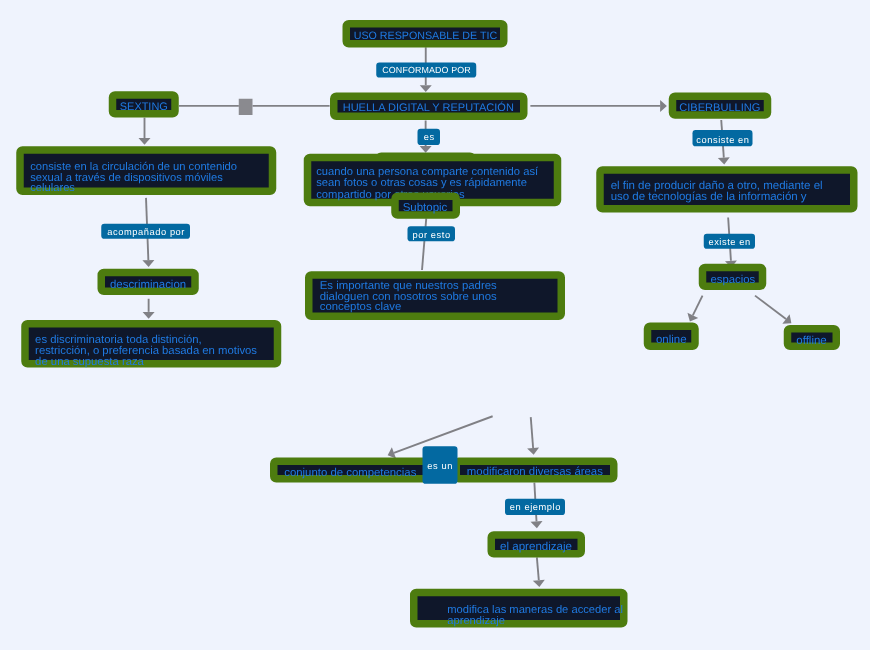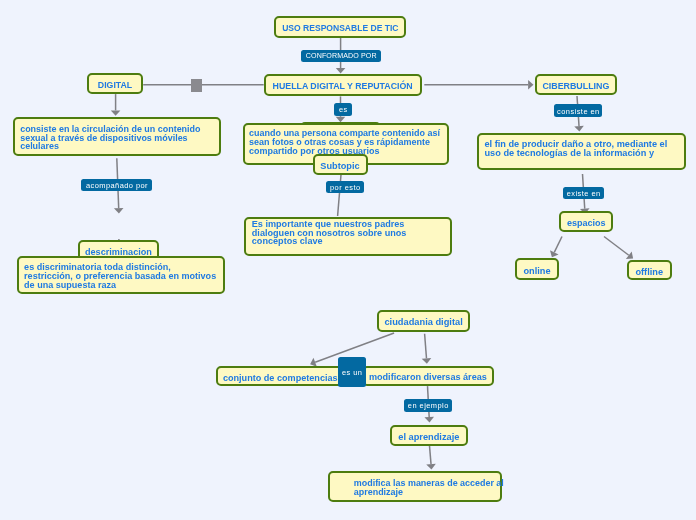--- a/index.html
+++ b/index.html
@@ -3,23 +3,23 @@
 <meta charset="utf-8">
 <style>
   html,body{margin:0;padding:0;}
   #stage{transform:translateZ(0);}
   body{width:696px;height:520px;background:#eff3fd;
        font-family:"Liberation Sans",sans-serif;overflow:hidden;}
   #stage{position:relative;width:696px;height:520px;will-change:transform;}
   svg.links{position:absolute;left:0;top:0;width:696px;height:520px;pointer-events:none;}
   svg.links line{stroke:#808085;stroke-width:1.5;}
   svg.links polygon{fill:#808085;}
-  .node{position:absolute;box-sizing:border-box;background:#fef9c3;
-        border:2px solid #4d7c0f;border-radius:5px;color:#1f7ae2;
-        font-weight:bold;font-size:9px;line-height:8.85px;
+  .node{position:absolute;box-sizing:border-box;background:#0f172a;
+        border:6px solid #4d7c0f;border-radius:5px;color:#1f7ae2;
+        font-weight:normal;font-size:9px;line-height:8.85px;
         display:flex;align-items:center;letter-spacing:0px;}
   .node.ctr{justify-content:center;text-align:center;padding-top:4.1px;}
   .node.lft{padding-left:5.4px;align-items:flex-start;}
   .node .txt{width:100%;}
   .node .ln{white-space:nowrap;}
   .lbl{position:absolute;box-sizing:border-box;background:#0369a1;color:#fff;
        font-size:7.9px;border-radius:2.5px;display:flex;align-items:center;
        justify-content:center;white-space:nowrap;letter-spacing:0px;line-height:1;
        padding-top:1.6px;}
   .sq{position:absolute;background:#8a8a8f;}
@@ -61,21 +61,21 @@
     <line x1="429.5" y1="445.9" x2="431.04" y2="464.12"></line>
     <polygon points="431.50,469.50 426.26,464.52 435.83,463.71"></polygon>
   </svg>
   <div class="node ctr" style="left:274.2px;top:15.8px;width:132.3px;height:22px;font-size:8.55px;">
     <div class="txt">
       <div class="ln">USO RESPONSABLE DE TIC</div>
     </div>
   </div>
   <div class="node ctr" style="left:86.9px;top:72.5px;width:56.3px;height:21.6px;font-size:8.75px;">
     <div class="txt">
-      <div class="ln">DIGITAL</div>
+      <div class="ln">SEXTING</div>
     </div>
   </div>
   <div class="node ctr" style="left:263.7px;top:74.3px;width:157.9px;height:22.1px;font-size:8.8px;padding-top:1.3px;">
     <div class="txt">
       <div class="ln">HUELLA DIGITAL Y REPUTACIÓN</div>
     </div>
   </div>
   <div class="node ctr" style="left:534.7px;top:73.8px;width:82.4px;height:21.7px;font-size:8.87px;">
     <div class="txt">
       <div class="ln">CIBERBULLING</div>
@@ -104,21 +104,21 @@
     <div class="txt">
       <div class="ln">el fin de producir daño a otro, mediante el</div>
       <div class="ln">uso de tecnologías de la información y</div>
     </div>
   </div>
   <div class="node ctr" style="left:312.5px;top:154.3px;width:55px;height:20.4px;font-size:9.2px;">
     <div class="txt">
       <div class="ln">Subtopic</div>
     </div>
   </div>
-  <div class="node ctr" style="left:77.7px;top:215px;width:81.5px;height:21px;font-size:9.15px;margin-top:25px;">
+  <div class="node ctr" style="left:77.7px;top:215px;width:81.5px;height:21px;font-size:9.15px;">
     <div class="txt">
       <div class="ln">descriminacion</div>
     </div>
   </div>
   <div class="node lft" style="left:243.8px;top:216.7px;width:208px;height:39px;font-size:9.1px;padding-top:1px;padding-left:6.0px;">
     <div class="txt">
       <div class="ln">Es importante que nuestros padres</div>
       <div class="ln">dialoguen con nosotros sobre unos</div>
       <div class="ln">conceptos clave</div>
     </div>
@@ -136,25 +136,20 @@
     </div>
   </div>
   <div class="node ctr" style="left:515.1px;top:258.3px;width:43.8px;height:21.3px;font-size:9.2px;">
     <div class="txt">
       <div class="ln">online</div>
     </div>
   </div>
   <div class="node ctr" style="left:626.9px;top:260.1px;width:44.7px;height:20.4px;font-size:9.2px;">
     <div class="txt">
       <div class="ln">offline</div>
-    </div>
-  </div>
-  <div class="node ctr" style="left:377px;top:310px;width:93.2px;height:21.6px;font-size:9.28px;">
-    <div class="txt">
-      <div class="ln">ciudadania digital</div>
     </div>
   </div>
   <div class="node ctr" style="left:216px;top:365.6px;width:128.5px;height:20.8px;font-size:9.1px;">
     <div class="txt">
       <div class="ln">conjunto de competencias</div>
     </div>
   </div>
   <div class="node ctr" style="left:362.1px;top:365.5px;width:131.6px;height:20.6px;font-size:9.12px;">
     <div class="txt">
       <div class="ln">modificaron diversas áreas</div>

